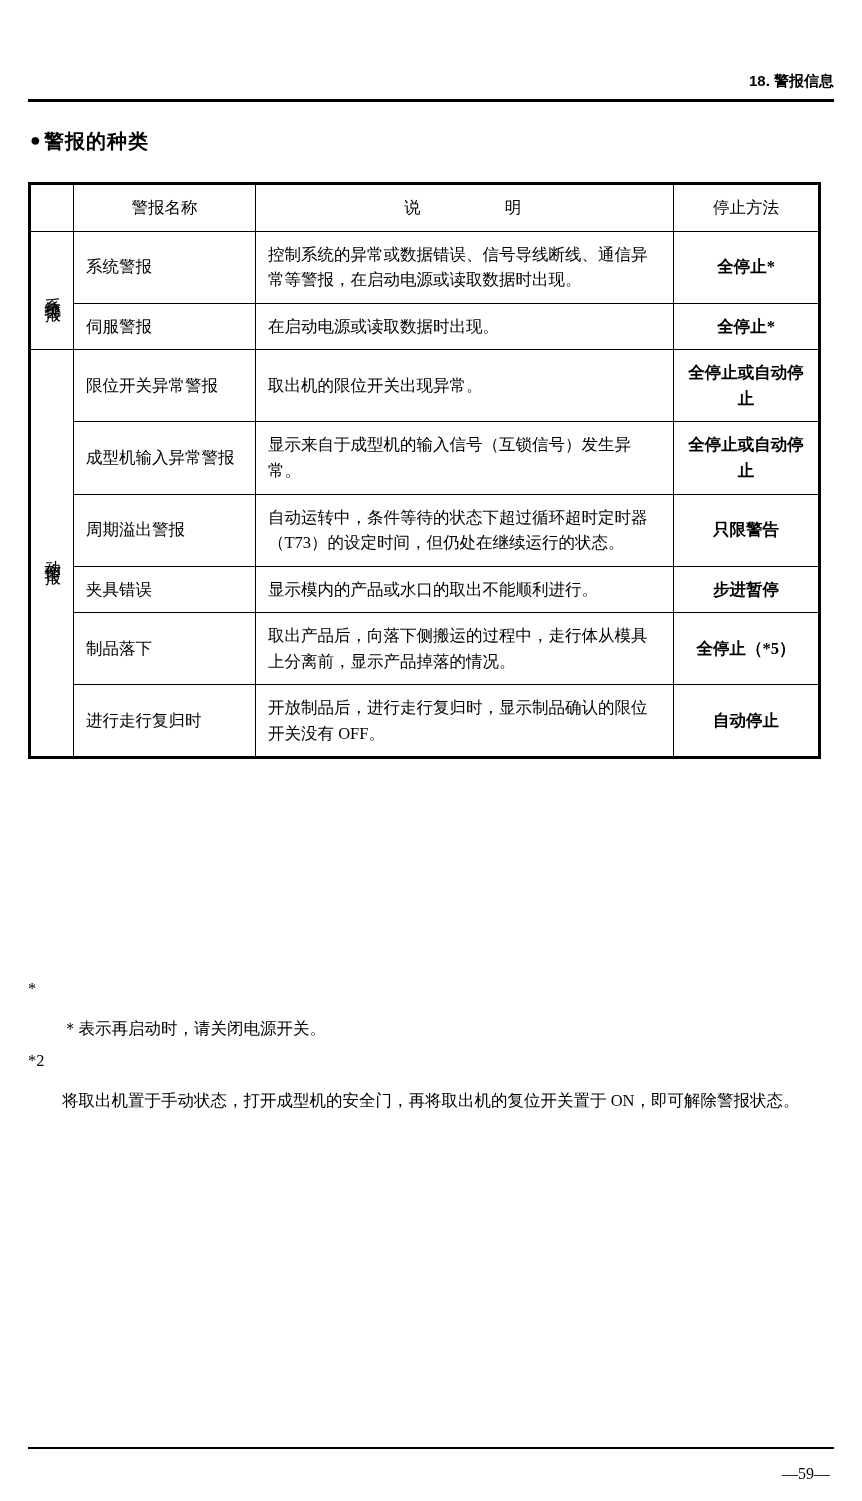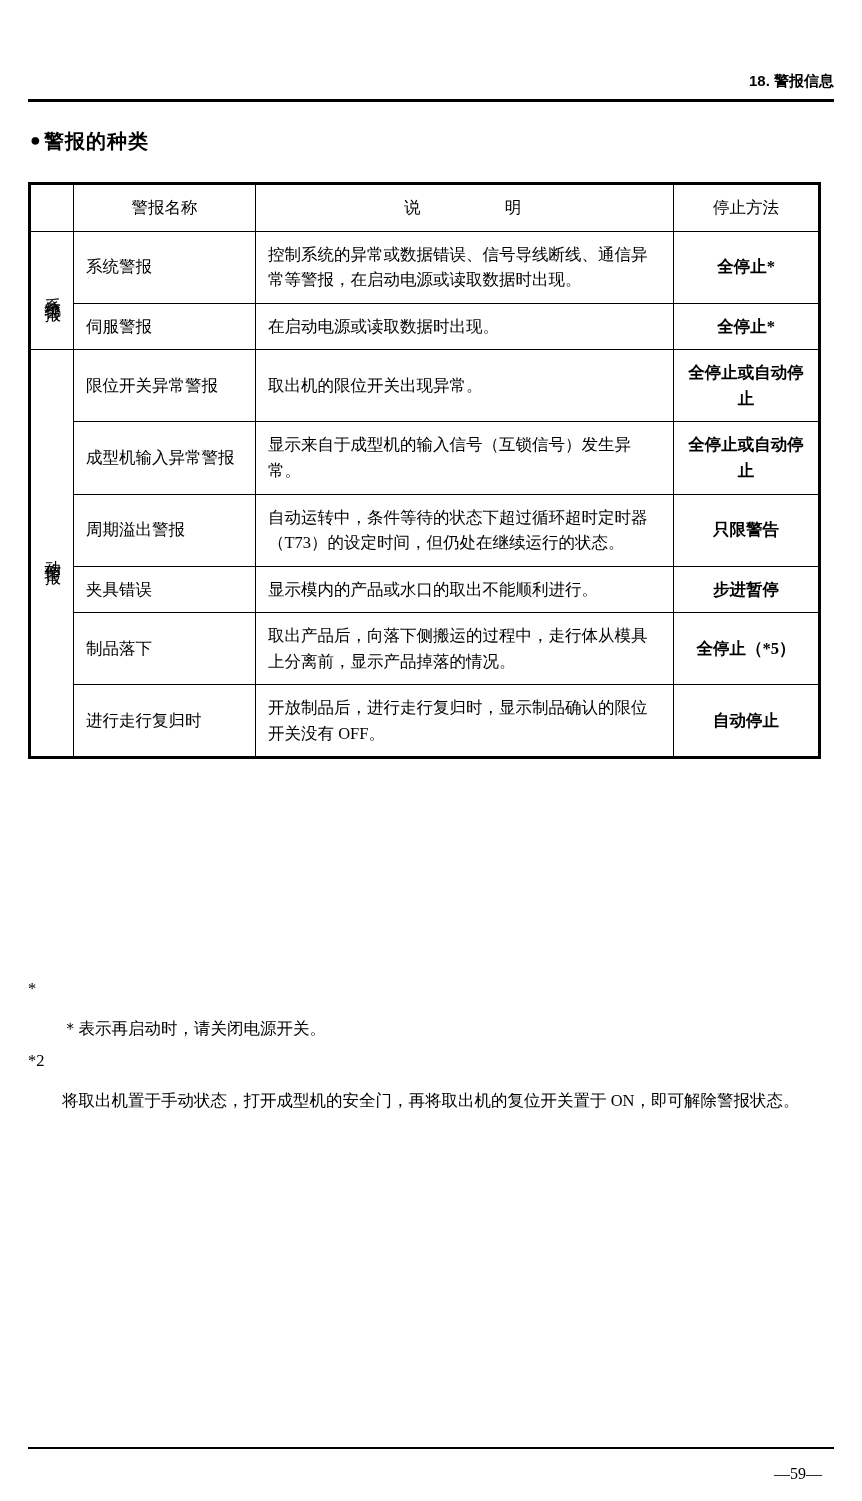--- a/index.html
+++ b/index.html
@@ -150,21 +150,21 @@
     position: absolute;
     bottom: 52px;
     left: 28px;
     width: 806px;
     height: 2px;
     background: #000000;
   }
   .footer-page {
     position: absolute;
     bottom: 18px;
-    right: 40px;
+    right: 32px;
     font-size: 16px;
   }
 </style>
 </head>
 <body>
 
 <div class="page">
 
   <div class="header">
     <span>18. 警报信息</span>

